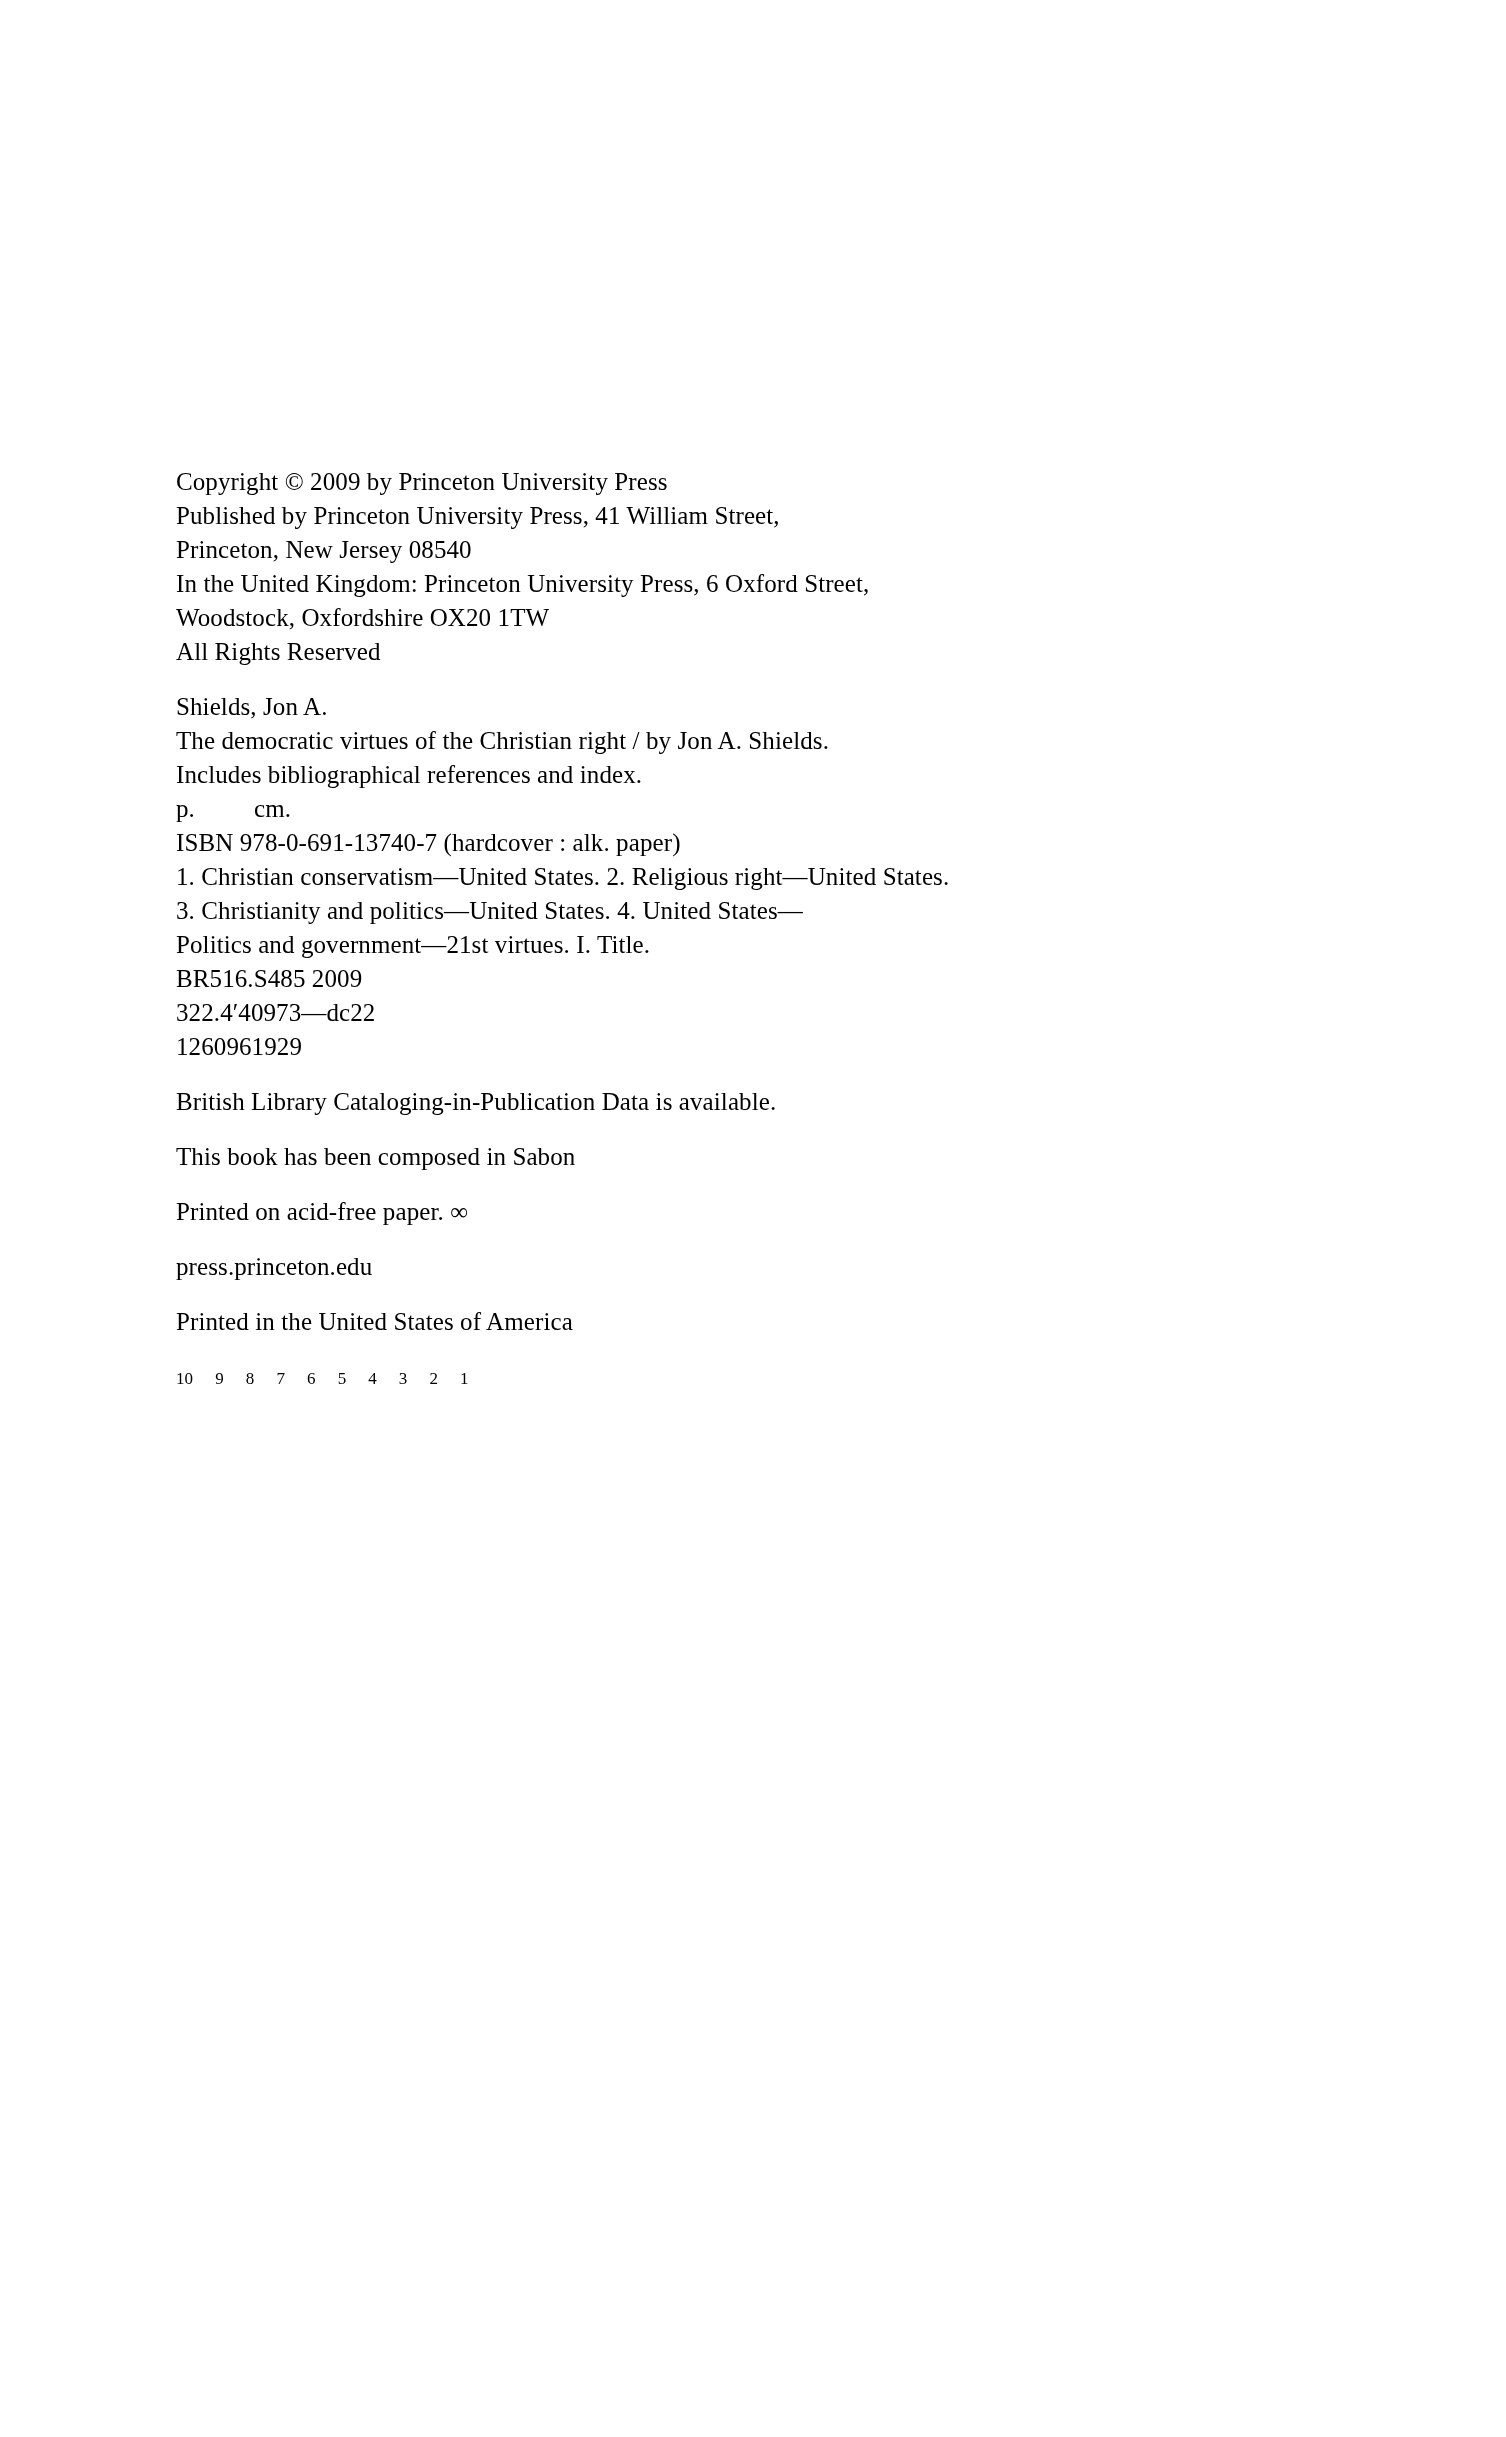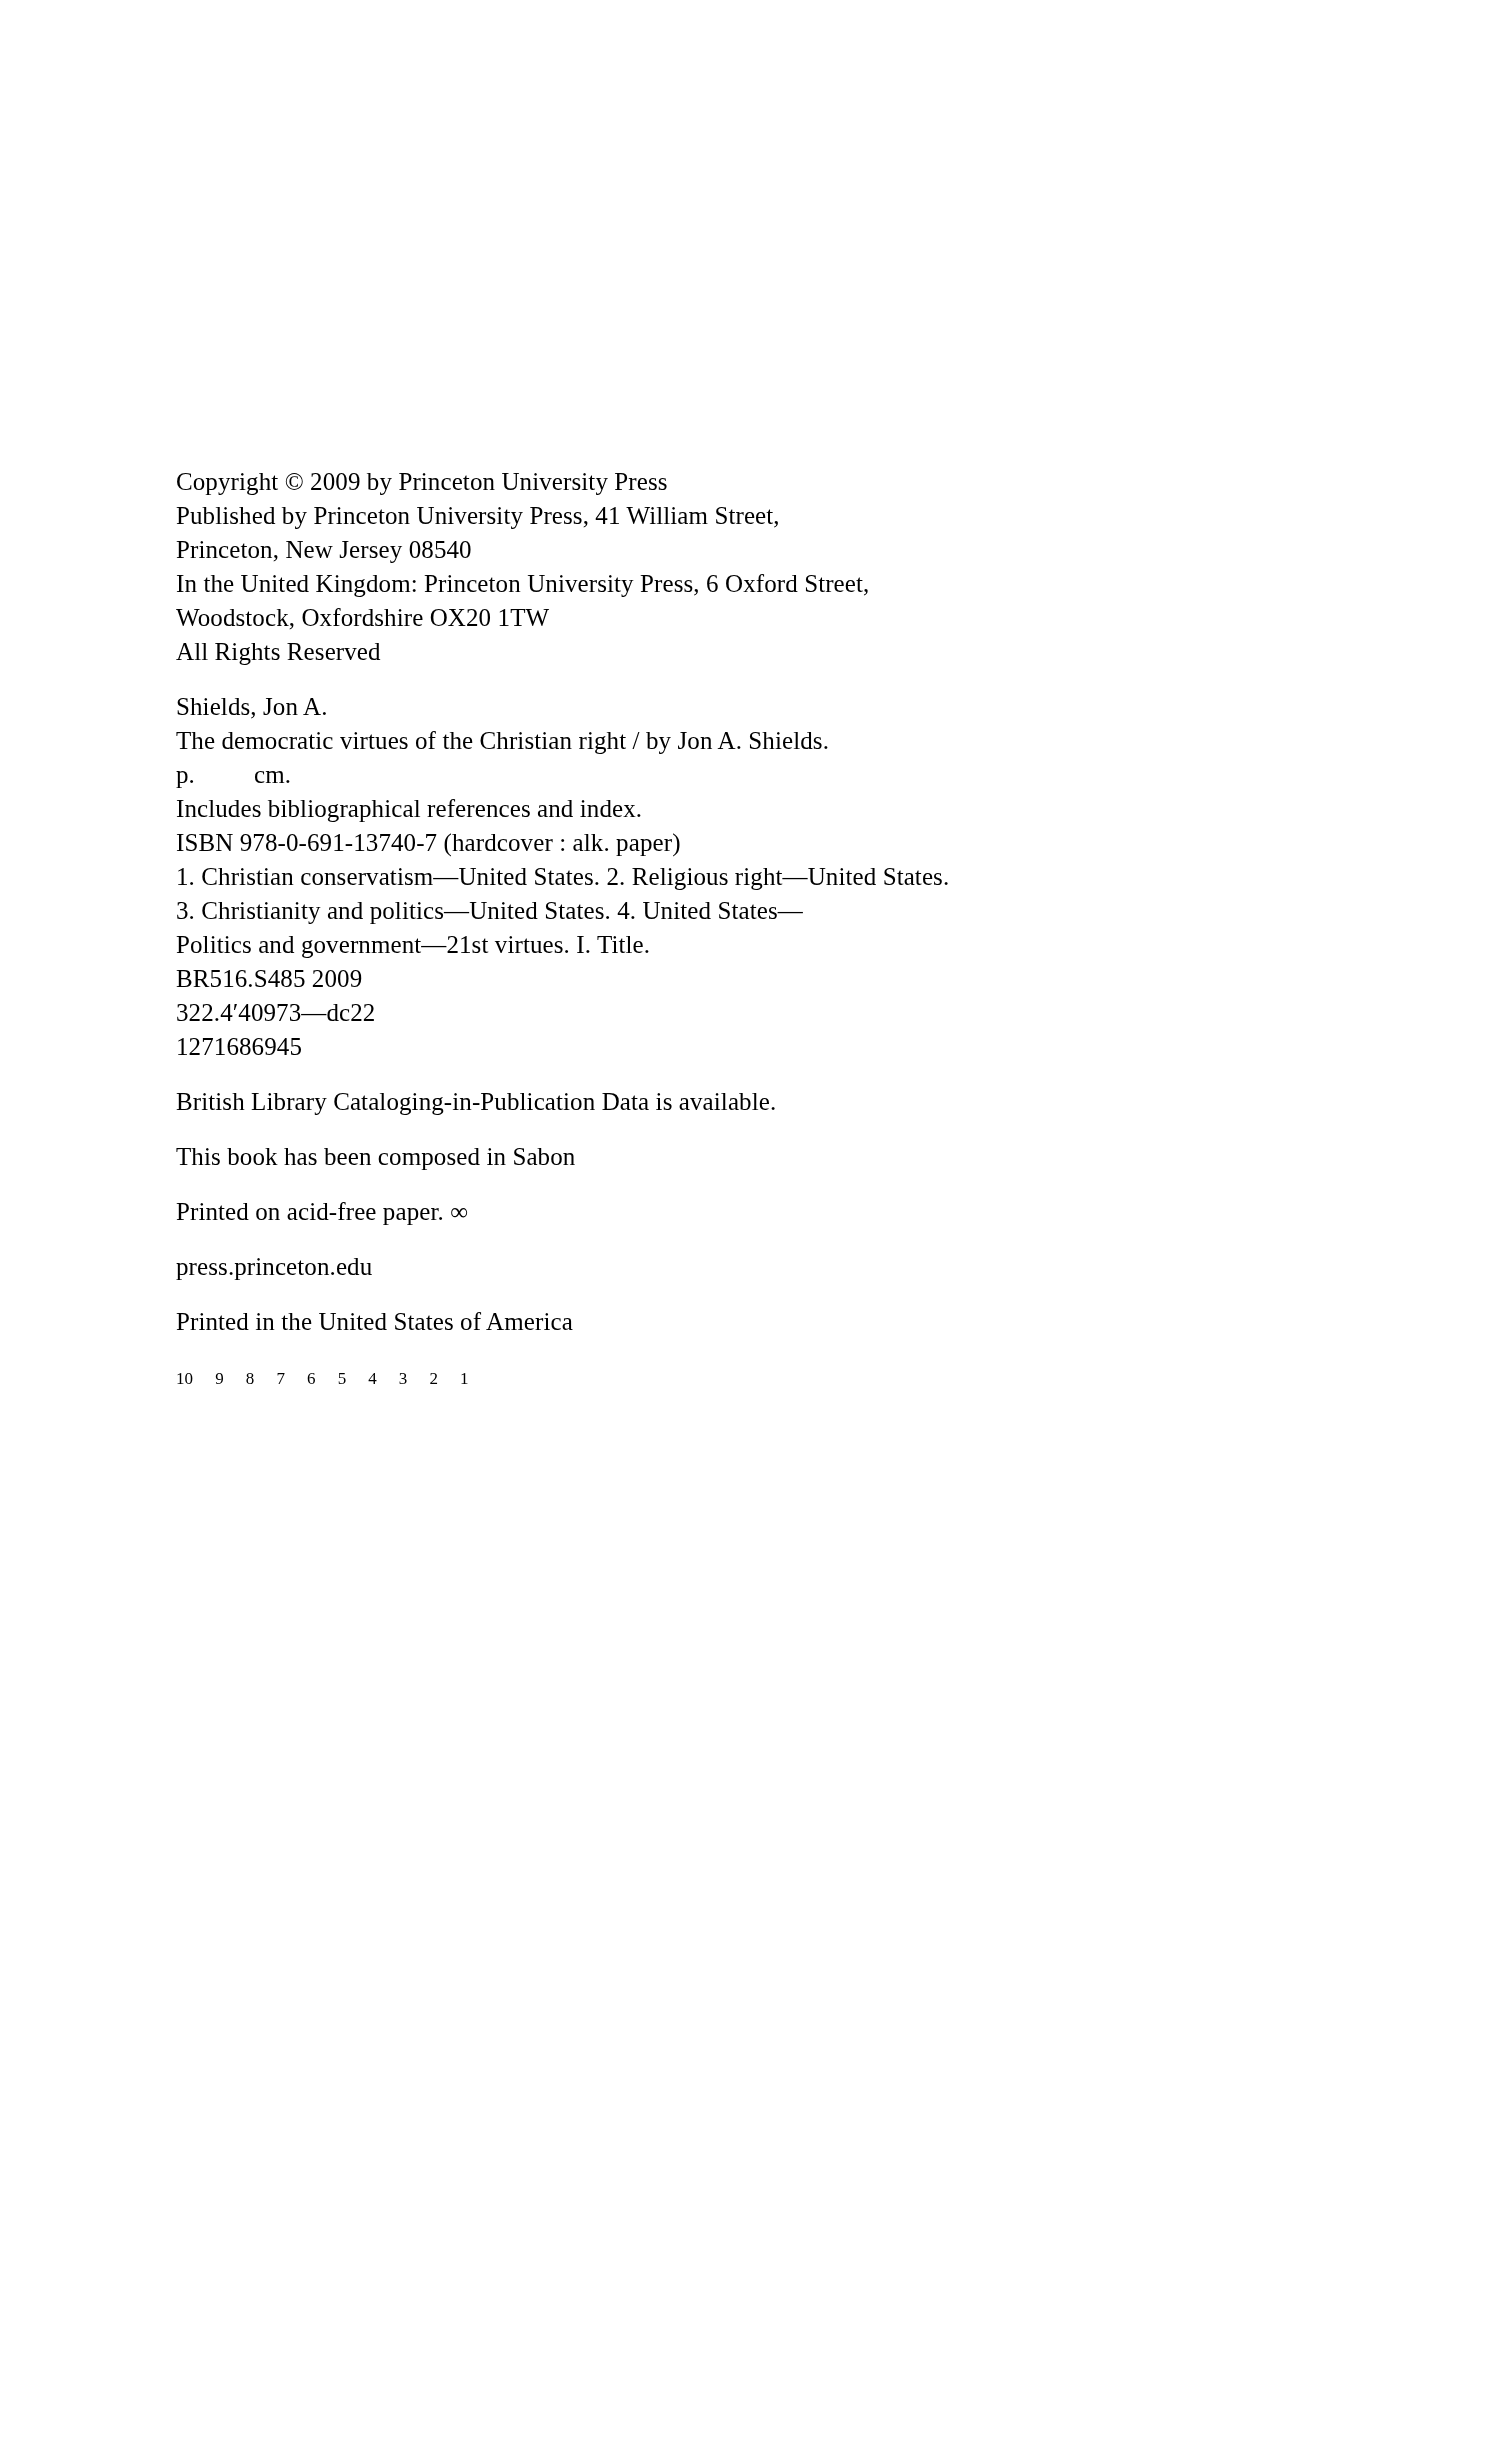--- a/index.html
+++ b/index.html
@@ -71,29 +71,29 @@
       <span class="line">Princeton, New Jersey 08540</span>
       <span class="line">In the United Kingdom: Princeton University Press, 6 Oxford Street,</span>
       <span class="line">Woodstock, Oxfordshire OX20 1TW</span>
       <span class="line">All Rights Reserved</span>
     </div>
 
 
     <div class="para">
       <span class="line">Shields, Jon A.</span>
       <span class="line">The democratic virtues of the Christian right / by Jon A. Shields.</span>
+      <span class="line">Includes bibliographical references and index.</span>
       <span class="line pcm"><span>p.</span><span class="sp"></span><span>cm.</span></span>
-      <span class="line">Includes bibliographical references and index.</span>
       <span class="line">ISBN 978-0-691-13740-7 (hardcover : alk. paper)</span>
       <span class="line">1. Christian conservatism—United States. 2. Religious right—United States.</span>
       <span class="line">3. Christianity and politics—United States. 4. United States—</span>
       <span class="line">Politics and government—21st virtues. I. Title.</span>
       <span class="line">BR516.S485 2009</span>
       <span class="line">322.4′40973—dc22</span>
-      <span class="line">1271686945</span>
+      <span class="line">1260961929</span>
     </div>
 
     <div class="para">
       <span class="line">British Library Cataloging-in-Publication Data is available.</span>
     </div>
 
     <div class="para">
       <span class="line">This book has been composed in Sabon</span>
     </div>
 

